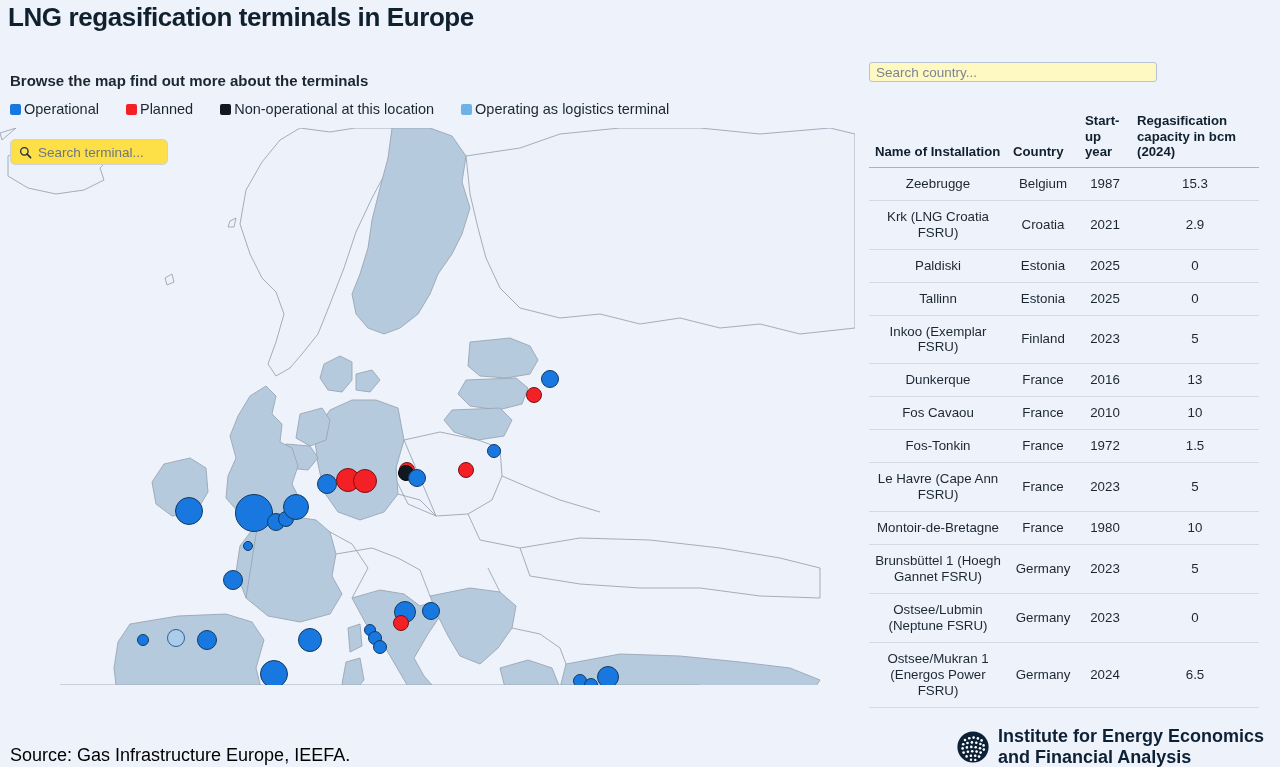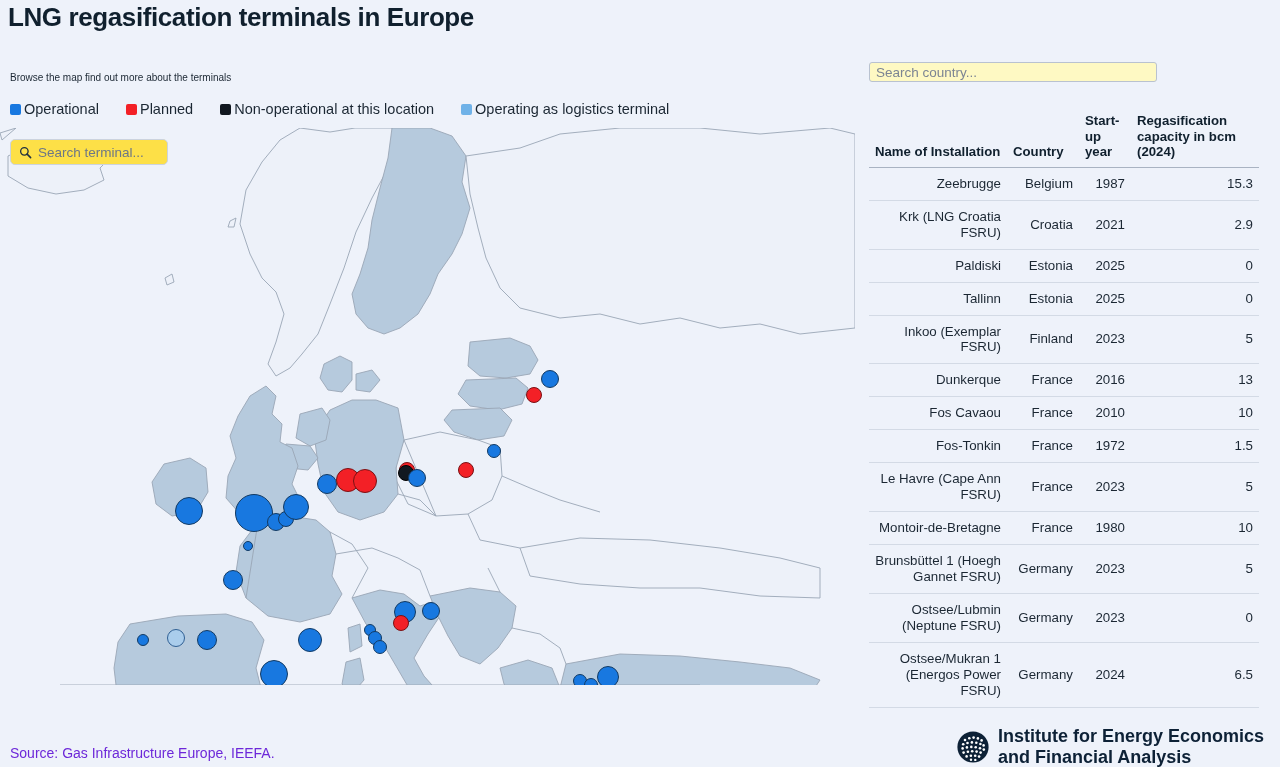--- a/index.html
+++ b/index.html
@@ -10,21 +10,21 @@
     color:#1b2733;
     position:relative;
   }
   .page-title{
     position:absolute;left:8px;top:2px;
     font-size:26px;font-weight:bold;letter-spacing:-0.4px;
     color:#10202e;
   }
   .subtitle{
     position:absolute;left:10px;top:72px;
-    font-size:10px;color:#1b2733;
+    font-size:15px;color:#1b2733;font-weight:bold;
   }
   .legend{
     position:absolute;left:10px;top:101px;
     display:flex;align-items:center;gap:16px;
     font-size:14.5px;color:#1b2733;white-space:nowrap;
   }
   .legend-item{display:inline-flex;align-items:center;margin-right:11px;}
   .legend-swatch{
     width:11px;height:11px;border-radius:2px;display:inline-block;margin-right:3px;
   }
@@ -72,33 +72,33 @@
     font-size:13.3px;
   }
   table.data th{
     text-align:left;vertical-align:bottom;
     font-weight:bold;font-size:13.2px;color:#10202e;
     padding:6px 6px 7px 6px;
     border-bottom:1px solid #a9b3c2;
     line-height:1.18;
   }
   table.data td{
-    text-align:right;vertical-align:middle;
+    text-align:center;vertical-align:middle;
     padding:8px 6px;
     border-bottom:1px solid #d3dae5;
     line-height:1.2;color:#1b2733;margin-left:44px;
   }
   col.c1{width:138px;}
   col.c2{width:72px;}
   col.c3{width:52px;}
   col.c4{width:128px;}
 
   
   .source{
-    position:absolute;left:10px;top:745px;font-size:14px;color:#6d28d9;
+    position:absolute;left:10px;top:745px;font-size:18px;color:#000000;
   }
   .logo{
     position:absolute;right:16px;top:726px;
     display:flex;align-items:center;gap:8px;
   }
   .logo-text{
     font-size:18px;font-weight:bold;line-height:1.18;color:#0d2136;
     white-space:nowrap;
   }
 </style>

